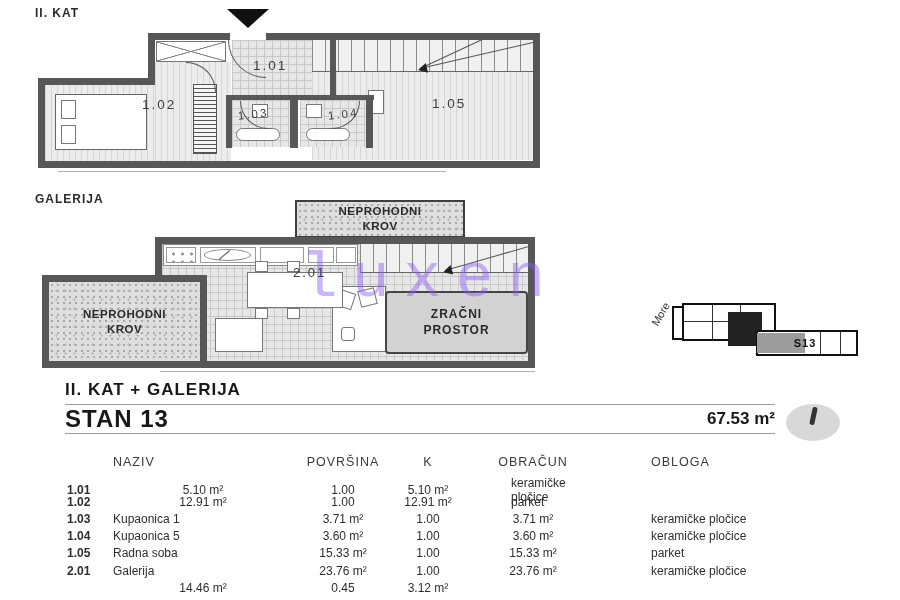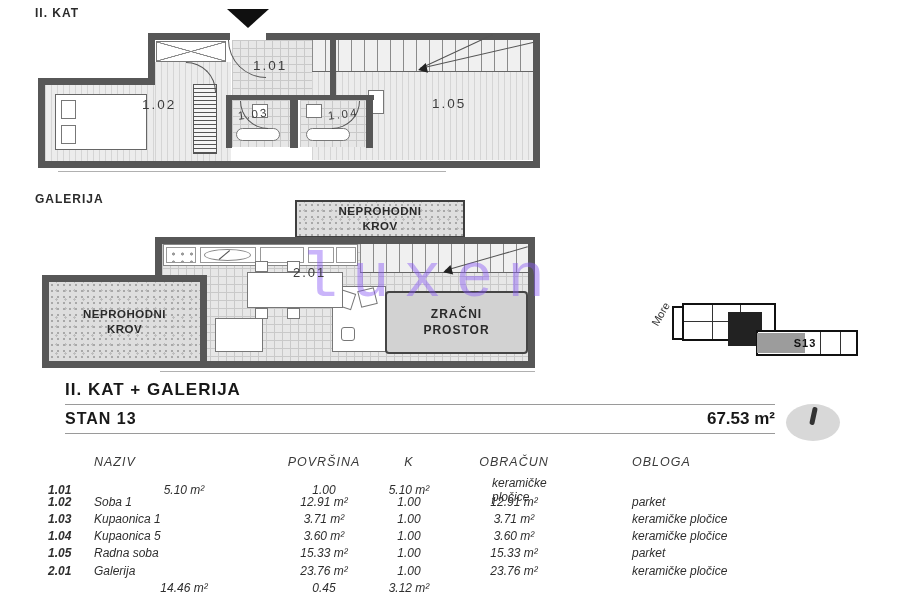--- a/index.html
+++ b/index.html
@@ -42,21 +42,21 @@
   .arc.br { border-right-width:1px; border-bottom-width:1px; border-bottom-right-radius:100%; }
   .arc.tr { border-right-width:1px; border-top-width:1px; border-top-right-radius:100%; }
 
   #watermark { font-family:Liberation Mono, monospace; font-size:63px; letter-spacing:14px;
     color:#8b5cf6; opacity:0.45; z-index:6; pointer-events:none; }
 
   .rule { border-top:1px solid #9a9a9a; height:0; }
 
   #floor-title { font-size:17px; font-weight:bold; letter-spacing:1px; color:#181818; }
   #unit-row { display:flex; justify-content:space-between; align-items:center; }
-  #unit-title { font-size:16px; font-weight:bold; letter-spacing:1px; color:#181818; }
+  #unit-title { font-size:24px; font-weight:bold; letter-spacing:1px; color:#181818; }
   #total-area { font-size:17px; font-weight:bold; color:#181818; }
 
   
   #compass { width:54px; height:37px; background:#d8d8d8; border-radius:50%; }
   #compass-needle { position:absolute; left:25px; top:3px; width:5px; height:18px;
     background:#333; border-radius:2px; transform:rotate(12deg); }
 
   
   #area-table { width:712px; font-size:12px; }
   .trow { display:grid; grid-template-columns:46px 180px 100px 70px 140px 176px;
@@ -206,40 +206,39 @@
   <div class="abs" id="unit-row" style="left:65px; top:406px; width:710px; height:26px;">
     <span id="unit-title">STAN 13</span>
     <span id="total-area">67.53 m²</span>
   </div>
   <div class="abs rule" style="left:65px; top:433px; width:710px;"></div>
 
   <div class="abs" id="compass" style="left:786px; top:404px;">
     <div id="compass-needle"></div>
   </div>
 
-  <div class="abs" id="area-table" style="left:48px; top:452px;font-style:italic;">
+  <div class="abs" id="area-table" style="left:67px; top:452px;">
     <div class="trow thead">
       <div></div>
       <div>NAZIV</div>
       <div class="c-pov">POVRŠINA</div>
       <div class="c-k">K</div>
       <div class="c-obr">OBRAČUN</div>
       <div class="c-obl">OBLOGA</div>
     </div>
 
     <div class="trow">
       <div class="c-code">1.01</div>
       <div class="c-pov">5.10 m²</div>
       <div class="c-k">1.00</div>
       <div class="c-obr">5.10 m²</div>
       <div class="c-obl">keramičke pločice</div>
     </div>
     <div class="trow">
       <div class="c-code">1.02</div>
-      <div>Soba 1</div>
       <div class="c-pov">12.91 m²</div>
       <div class="c-k">1.00</div>
       <div class="c-obr">12.91 m²</div>
       <div class="c-obl">parket</div>
     </div>
     <div class="trow">
       <div class="c-code">1.03</div>
       <div>Kupaonica 1</div>
       <div class="c-pov">3.71 m²</div>
       <div class="c-k">1.00</div>

